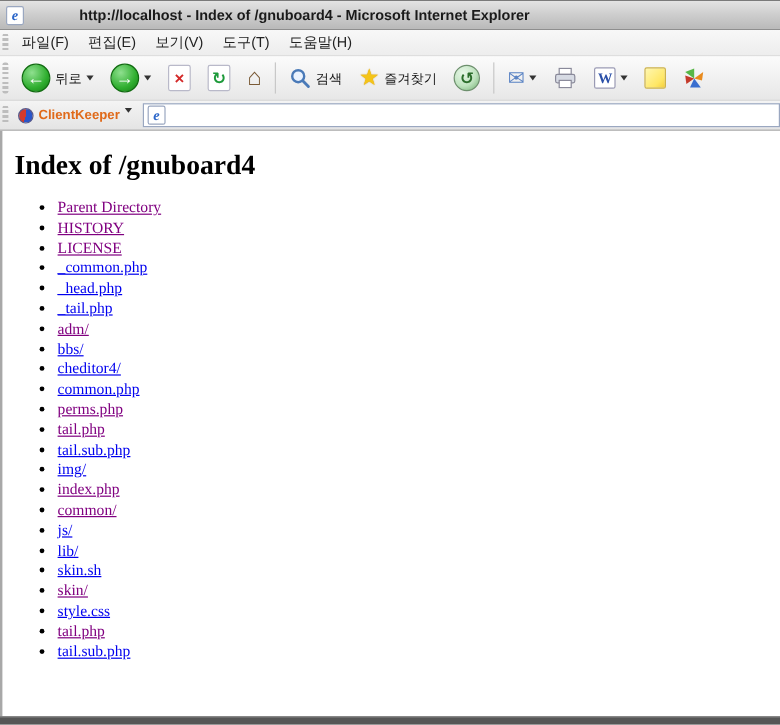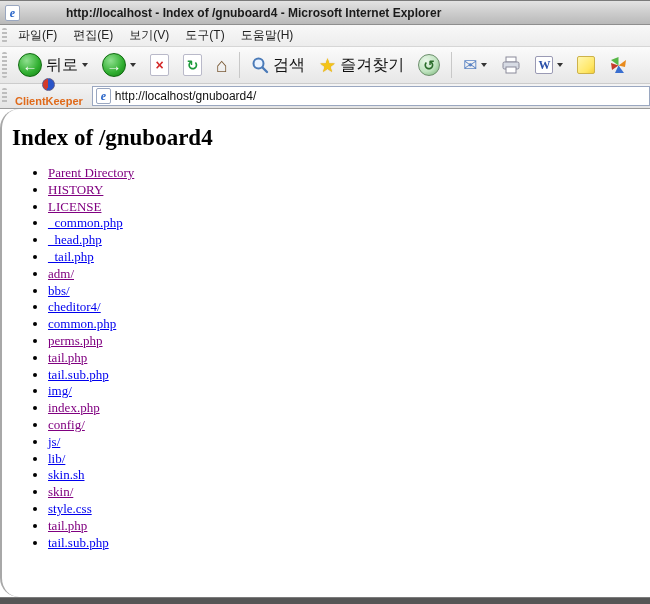--- a/index.html
+++ b/index.html
@@ -46,21 +46,21 @@
   .toolbar {
     height: 37px; flex: 0 0 37px;
     background: linear-gradient(to bottom, #fbfbfb, #e7e7e7);
     border-bottom: 1px solid #cccccc;
     display: flex; align-items: center; gap: 2px; padding-right: 4px;
   }
   .tbtn {
     display: inline-flex; align-items: center; gap: 4px;
     padding: 3px 5px; border-radius: 3px; border: 1px solid transparent; cursor: default;
   }
-  .tbtn-label { font-size: 16px; color: #111; }
+  .tbtn-label { font-size: 11px; color: #111; }
   .nav-circle {
     width: 24px; height: 24px; border-radius: 50%;
     background: radial-gradient(circle at 35% 30%, #8fe08f, #2fae2f 60%, #157a15);
     border: 1px solid #0f6a0f;
     color: #fff; font-size: 15px; font-weight: bold;
     display: inline-flex; align-items: center; justify-content: center; line-height: 1;
   }
   .caret {
     width: 0; height: 0; display: inline-block;
     border-left: 3px solid transparent; border-right: 3px solid transparent;
@@ -97,22 +97,22 @@
   .svg-icon { display: inline-block; }
 
   
   .addressbar {
     height: 25px; flex: 0 0 25px;
     background: linear-gradient(to bottom, #f4f4f4, #e4e4e4);
     border-bottom: 1px solid #9a9a9a;
     display: flex; align-items: center;
   }
   .ck-button {
-    display: inline-flex; align-items: center; gap: 4px;
-    padding: 2px 5px; border-radius: 2px; cursor: default; flex-direction: column;
+    display: inline-flex; align-items: flex-start; gap: 4px;
+    padding: 2px 5px; border-radius: 2px; cursor: default;
   }
   .ck-logo {
     width: 13px; height: 13px; border-radius: 50%;
     background: conic-gradient(#2a55c9 0 55%, #d43a2a 55% 100%);
     border: 1px solid #5a5a8a;
   }
   .ck-label { font-size: 11px; font-weight: bold; color: #e06a1a; }
   .address-field {
     flex: 1; height: 20px; margin: 0 0 0 4px;
     background: #ffffff; border: 1px solid #9aa7c0;
@@ -122,21 +122,20 @@
     flex: 1; border: none; outline: none; font-size: 12px; color: #111;
     font-family: "Liberation Sans", sans-serif; background: transparent;
   }
 
   
   .content {
     flex: 1; background: #ffffff; overflow: hidden;
     border-left: 2px solid #a8a8a8;
     padding: 10px 0 0 10px;
     font-family: "Liberation Serif", "DejaVu Serif", serif;
-    border-radius: 19px;
   }
   .page-heading {
     font-size: 23px; font-weight: bold; color: #000;
     margin: 6px 0 14px 0; font-family: "Liberation Serif", "DejaVu Serif", serif;
   }
   .dir-list { margin: 14px 0 0 0; padding-left: 36px; list-style: disc; }
   .dir-item { font-size: 13px; line-height: 16.8px; color: #000; }
   .dir-link { color: var(--link-color, #0000ee); text-decoration: underline; cursor: pointer; }
   .dir-link.visited { color: var(--visited-color, #800080); }
 
@@ -251,21 +250,20 @@
 
   <div class="addressbar">
     <span class="grip"></span>
     <div class="ck-button">
       <span class="ck-logo"></span>
       <span class="ck-label">ClientKeeper</span>
       <span class="caret"></span>
     </div>
     <div class="address-field">
       <span class="ie-doc-icon">e</span>
-      <input class="address-input" type="text" value="http://localhost/gnuboard4/" style="">
     </div>
   </div>
 
   <div class="content">
     <h1 class="page-heading">Index of /gnuboard4</h1>
     <ul class="dir-list">
 
         <li class="dir-item">
           <a href="#" class="dir-link visited">Parent Directory</a>
         </li>
@@ -320,21 +318,21 @@
 
         <li class="dir-item">
           <a href="#" class="dir-link">img/</a>
         </li>
 
         <li class="dir-item">
           <a href="#" class="dir-link visited">index.php</a>
         </li>
 
         <li class="dir-item">
-          <a href="#" class="dir-link visited">config/</a>
+          <a href="#" class="dir-link visited">common/</a>
         </li>
 
         <li class="dir-item">
           <a href="#" class="dir-link">js/</a>
         </li>
 
         <li class="dir-item">
           <a href="#" class="dir-link">lib/</a>
         </li>
 

